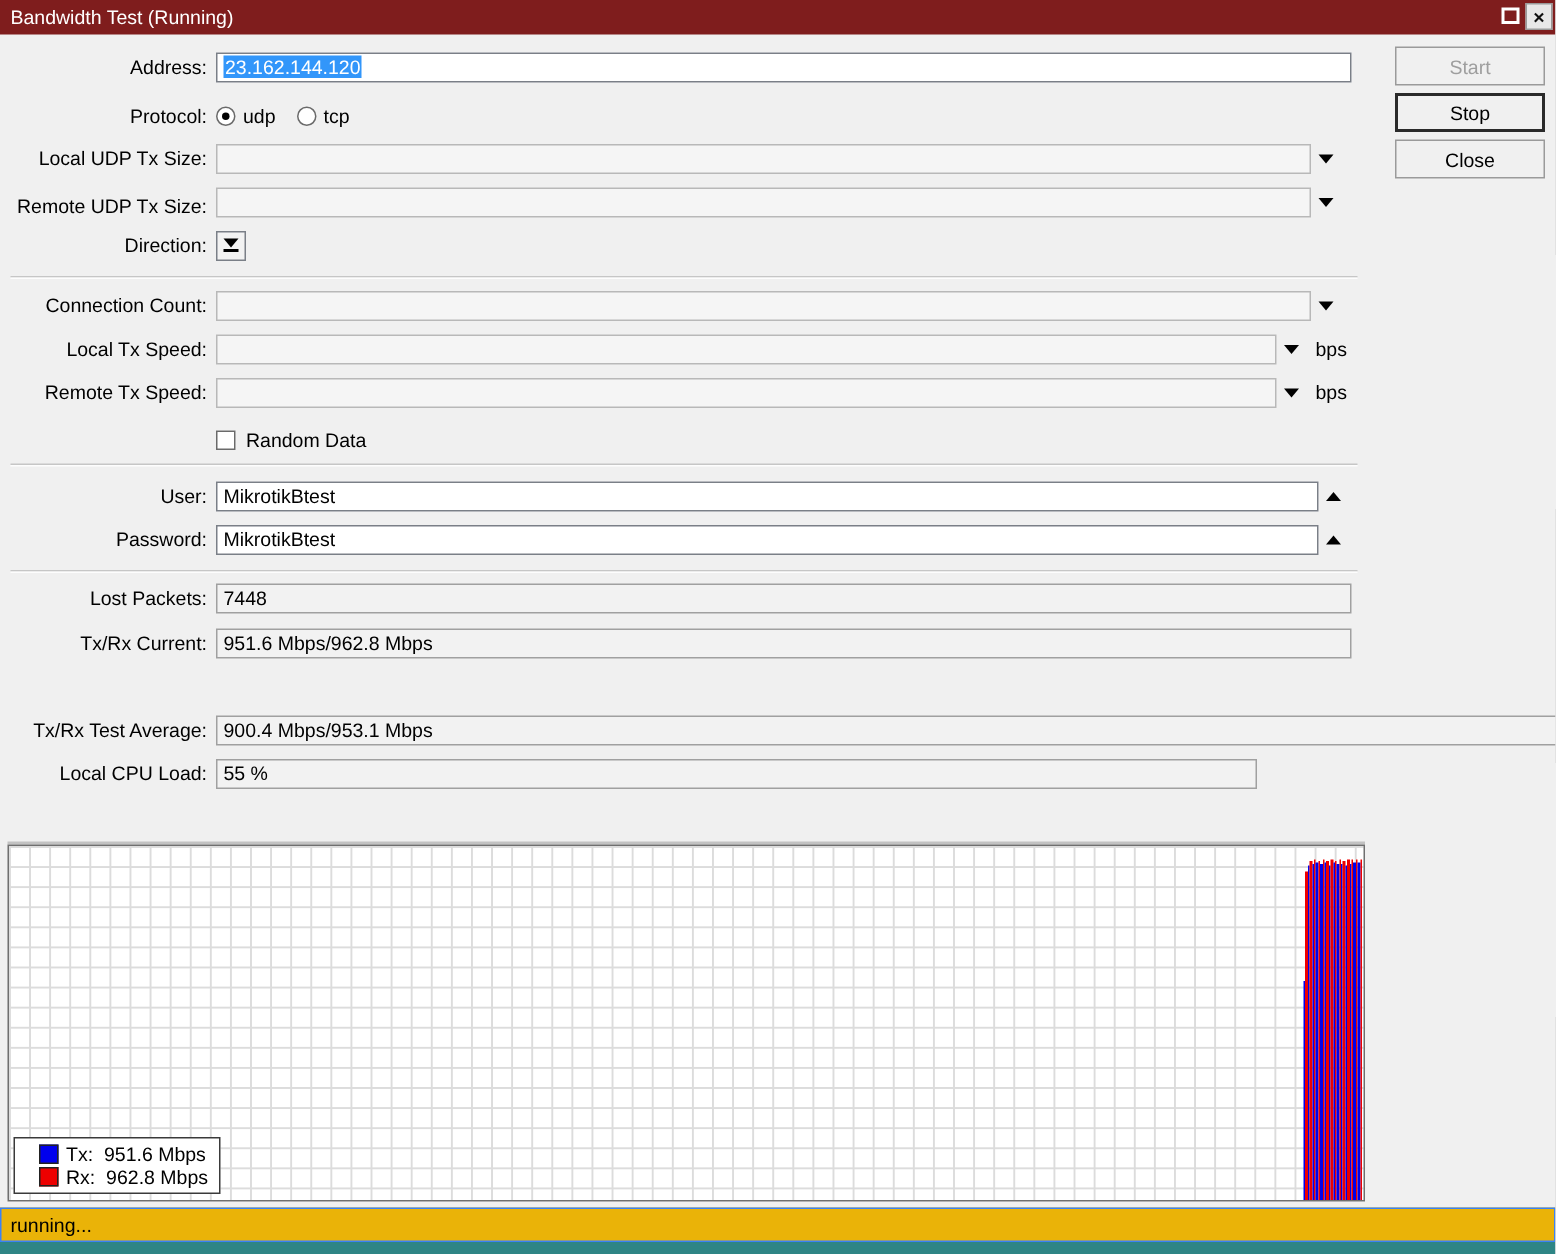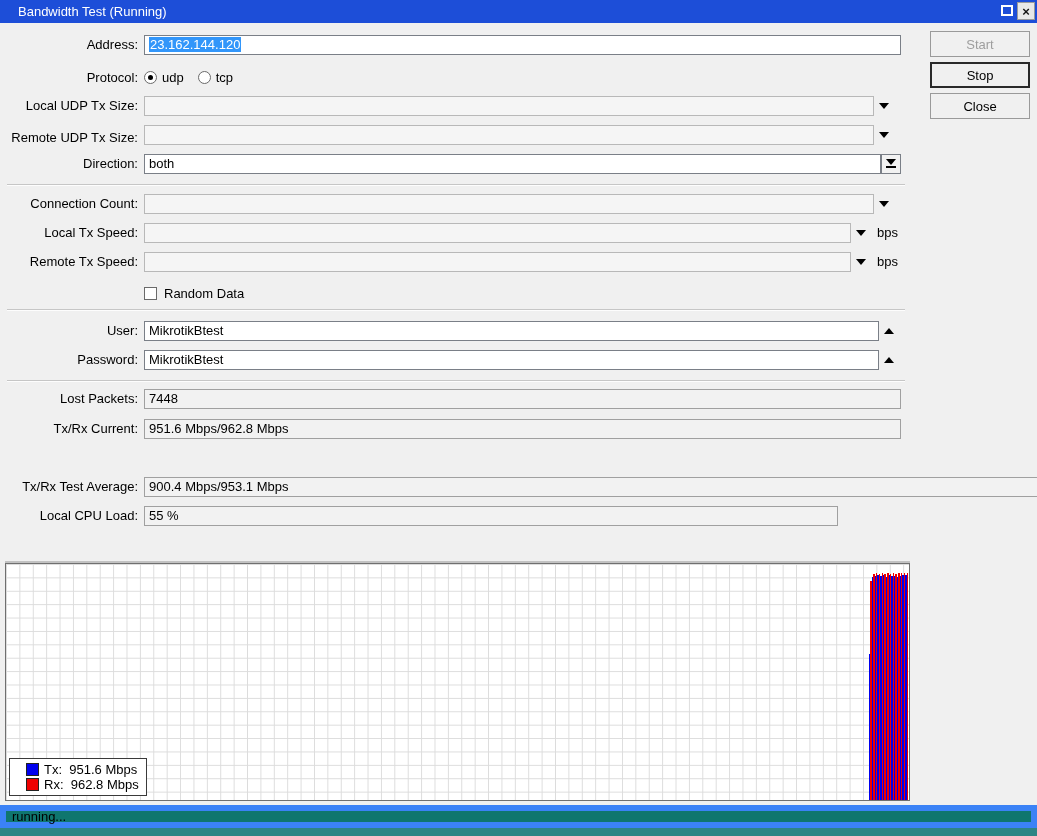--- a/index.html
+++ b/index.html
@@ -7,22 +7,22 @@
   #window {
     position:relative; width:1037px; height:836px;
     background:#f0f0f0;
     font-family:"Liberation Sans", sans-serif;
     font-size:13px; color:#000;
     overflow:hidden;
   }
   
   .titlebar {
     position:absolute; left:0; top:0; width:1037px; height:23px;
-    background:#1d4ed8; color:#fff;
-    display:flex; align-items:center; padding-left:18px;
+    background:#7f1d1d; color:#fff;
+    display:flex; align-items:center; padding-left:7px;
   }
   .titlebar .title { font-size:13px; }
   .win-btns { position:absolute; right:2px; top:2px; display:flex; gap:2px; }
   .btn-max {
     width:17px; height:17px; display:flex; align-items:center; justify-content:center;
   }
   .btn-max .sq { width:12px; height:11px; border:2px solid #fff; }
   .btn-close {
     width:18px; height:18px; background:#e8e8e8; border:1px solid #9a9a9a;
     color:#111; display:flex; align-items:center; justify-content:center;
@@ -91,21 +91,21 @@
   .legend {
     position:absolute; left:3px; bottom:4px;
     background:#fff; border:1px solid #3a3a3a; padding:3px 7px 3px 4px;
   }
   .legend-row { display:flex; align-items:center; height:15px;margin-left:12px; }
   .swatch { width:13px; height:13px; margin-right:5px; border:1px solid #222; }
   .legend-row .ltxt { white-space:nowrap; }
   
   .statusbar {
     position:absolute; left:0; top:805px; width:1037px; height:23px;
-    background:#0f766e; border:6px solid #3b82f6;
+    background:#eab308; border:1px solid #3b82f6;
     display:flex; align-items:center; padding-left:6px;
   }
   .desktop-strip { position:absolute; left:0; top:828px; width:1037px; height:8px; background:#2e8585; }
 </style>
 </head>
 <body>
 
 <div id="window">
 
   <div class="titlebar">
@@ -156,23 +156,20 @@
     <div class="field disabled" style="width:730px;">
       <span></span>
     </div>
     <div class="arrow-down">
         <div class="tri-down"></div>
       </div>
   </div>
 
   <div class="row" style="top:153px;">
     <span class="lbl">Direction:</span>
-    <div class="field" style="width:737px;">
-      <span>both</span>
-    </div>
     <div class="combo-btn">
       <div class="tri-down"></div>
       <div class="underbar"></div>
     </div>
   </div>
 
   <div class="sep" style="top:184px;"></div>
 
   <div class="row" style="top:193px;">
     <span class="lbl">Connection Count:</span>

